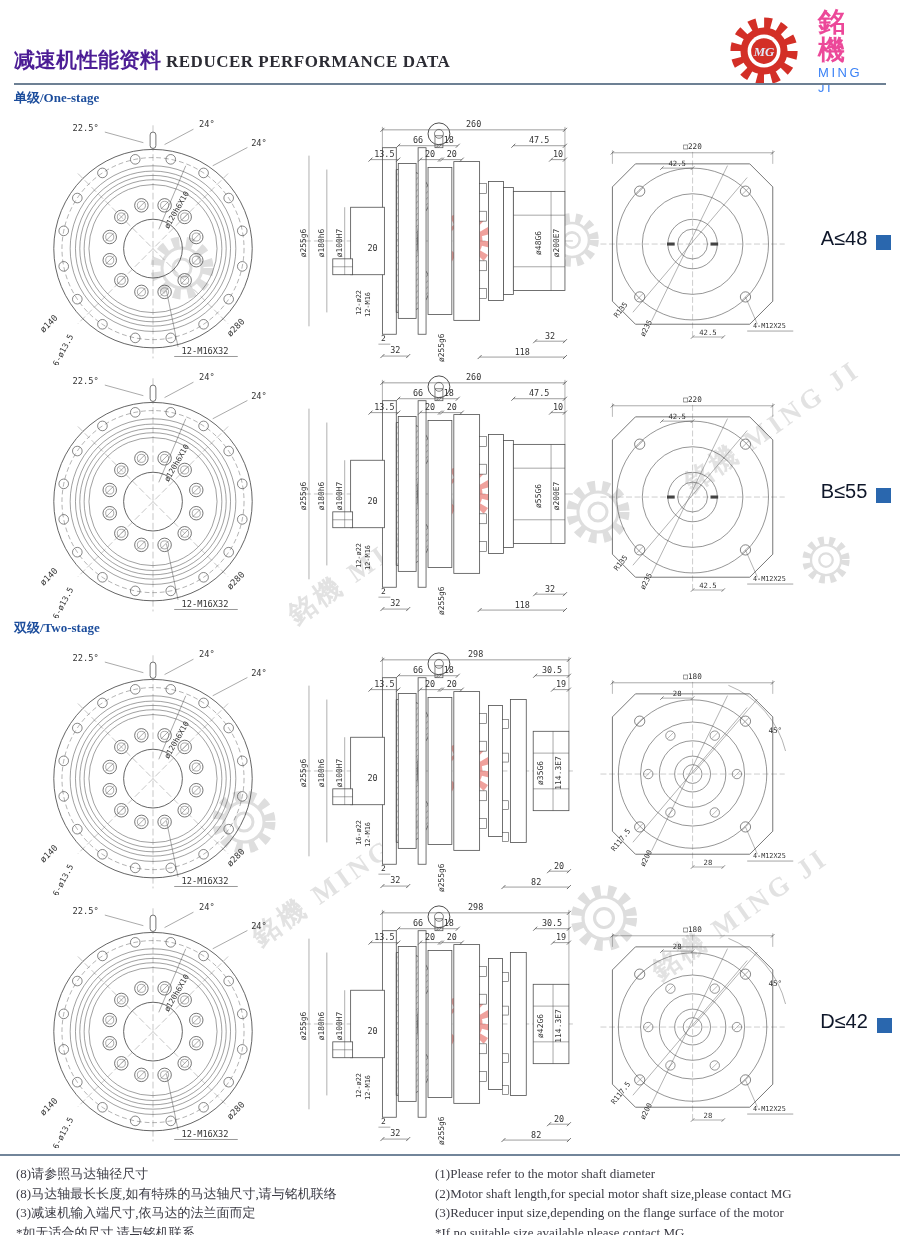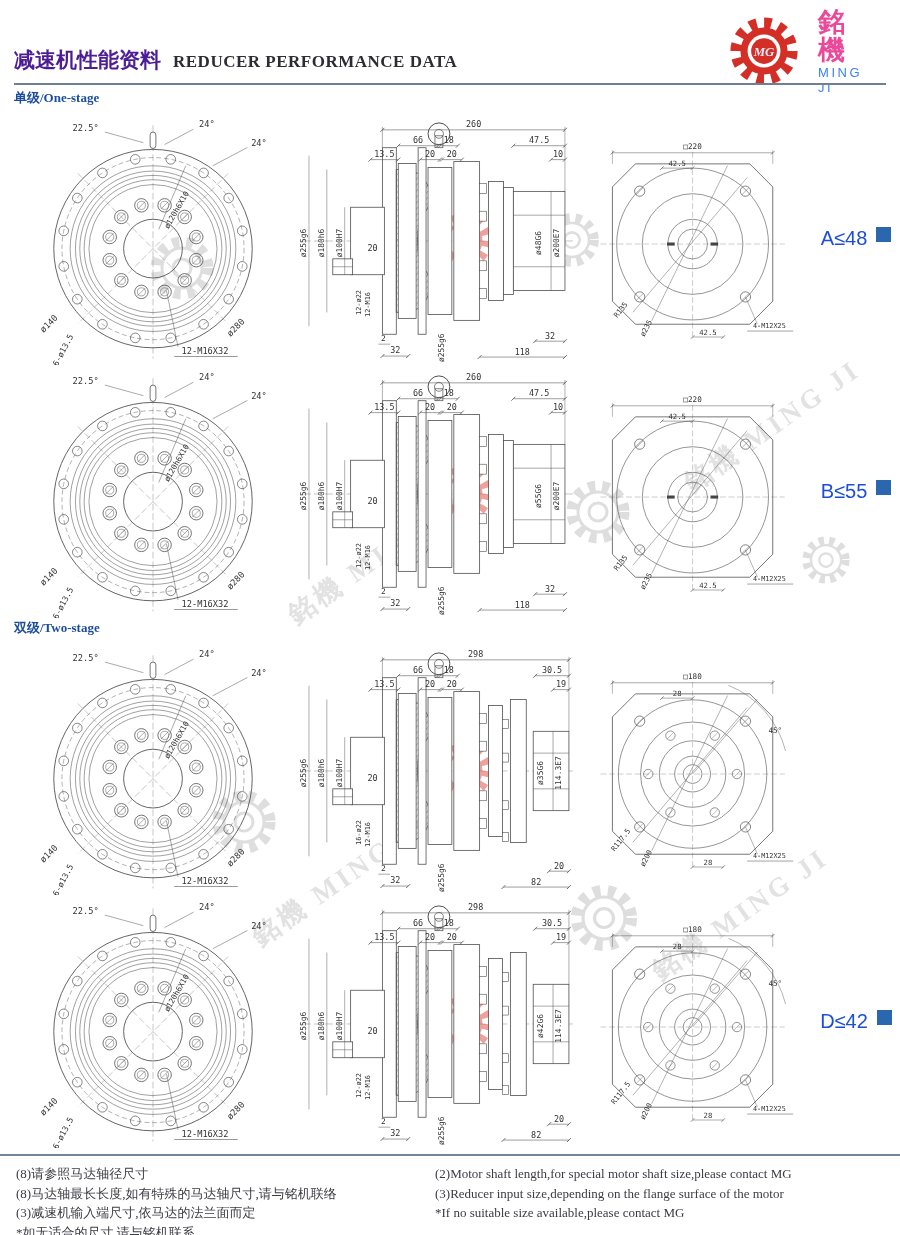--- a/index.html
+++ b/index.html
@@ -4,31 +4,31 @@
 <style>
   html,body{margin:0;padding:0;background:#fff;}
   #page{position:relative;width:900px;height:1235px;background:#fff;overflow:hidden;
         font-family:"Liberation Serif", serif;border-right:2px solid #eceff1;}
   
   #logo{position:absolute;top:8px;right:38px;display:flex;align-items:center;gap:14px;}
   #logo .brand-cn{font-size:27px;font-weight:bold;color:#ec4899;letter-spacing:7px;line-height:1.05;}
   #logo .brand-en{font-size:13px;color:#3b82f6;letter-spacing:2.5px;font-family:"Liberation Sans",sans-serif;}
   #titlebar{position:absolute;top:46px;left:14px;right:14px;border-bottom:2px solid #6d8094;padding-bottom:9px;}
   #titlebar .t-cn{font-size:21px;font-weight:bold;color:#4c1d95;}
-  #titlebar .t-en{font-size:17px;font-weight:bold;color:#2c2c34;margin-left:8px;letter-spacing:.5px;}
+  #titlebar .t-en{font-size:17px;font-weight:bold;color:#2c2c34;margin-left:1px;letter-spacing:.5px;}
   
   #content{position:absolute;top:88px;left:0;right:0;}
   .section-label{margin:1px 0 0 14px;height:23px;font-size:13px;font-weight:bold;color:#1c4d9c;}
   .row{height:253px;display:flex;align-items:stretch;padding-left:22px;}
   .viewbox{position:relative;}
   .vb-front{width:262px;}
   .vb-section{width:296px;}
   .vb-flange{width:232px;}
   .limitzone{flex:1;display:flex;align-items:center;justify-content:center;}
-  .limit-label{font-family:"Liberation Sans",sans-serif;font-size:20px;color:#1d4ed8;display:flex;align-items:flex-start;}
+  .limit-label{font-family:"Liberation Sans",sans-serif;font-size:20px;color:#0f172a;display:flex;align-items:flex-end;}
   .limit-square{display:inline-block;width:15px;height:15px;margin-left:9px;}
   svg{display:block;width:100%;height:100%;}
   
   #footer{position:absolute;left:0;right:0;top:1154px;border-top:2px solid #72859a;padding:8px 16px 0 16px;display:flex;}
   .notes{font-size:13px;line-height:1.5;color:#3b3b44;}
   .notes-cn{width:415px;}
   .notes-en{flex:1;padding-left:4px;}
   .note-line{white-space:nowrap;}
   
   .wm{position:absolute;pointer-events:none;}
@@ -1088,18 +1088,19 @@
     </div>
 
   <div id="footer">
     <div class="notes notes-cn">
       <div class="note-line">(8)请参照马达轴径尺寸</div>
       <div class="note-line">(8)马达轴最长长度,如有特殊的马达轴尺寸,请与铭机联络</div>
       <div class="note-line">(3)减速机输入端尺寸,依马达的法兰面而定</div>
       <div class="note-line">*如无适合的尺寸,请与铭机联系</div>
     </div>
     <div class="notes notes-en">
+      <div class="note-line">(1)Please refer to the motor shaft diameter</div>
       <div class="note-line">(2)Motor shaft length,for special motor shaft size,please contact MG</div>
       <div class="note-line">(3)Reducer input size,depending on the flange surface of the motor</div>
       <div class="note-line">*If no suitable size available,please contact MG</div>
     </div>
   </div>
 </div>
 
 </body></html>

